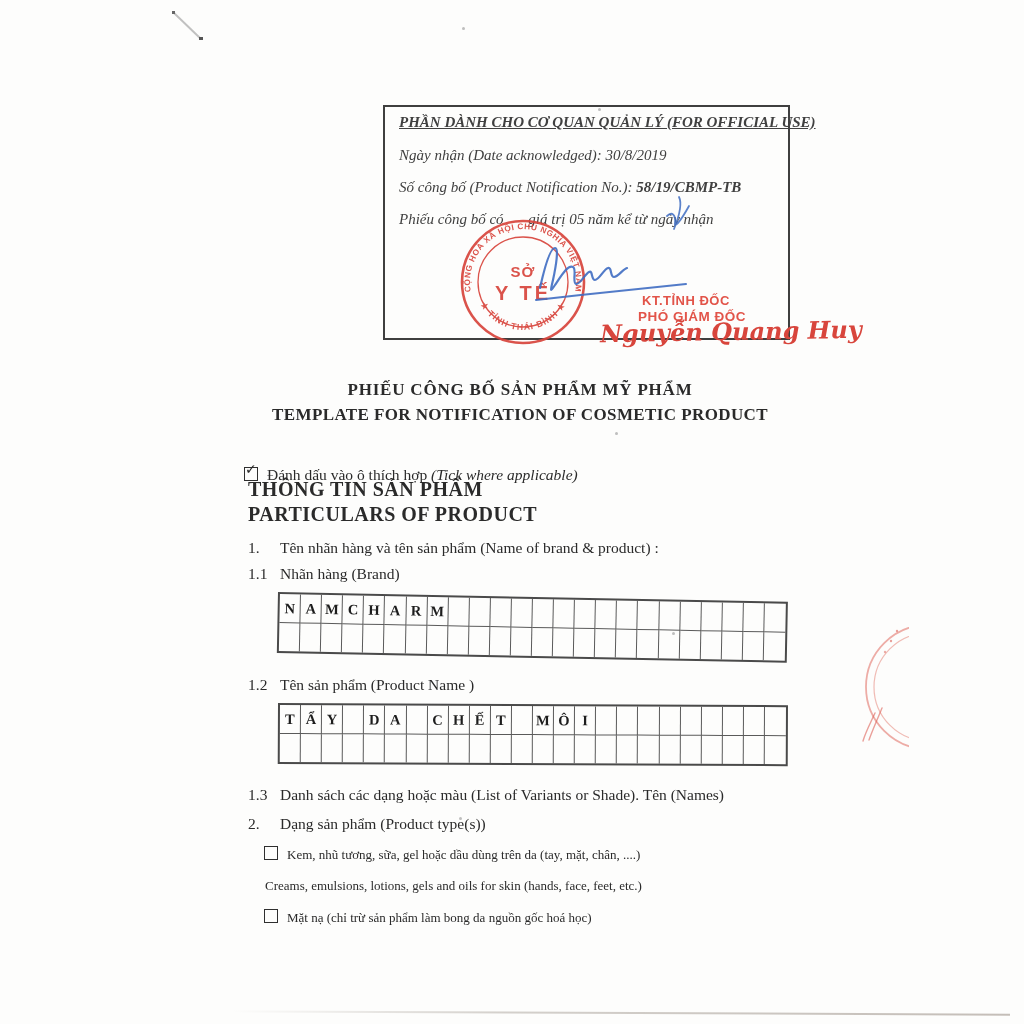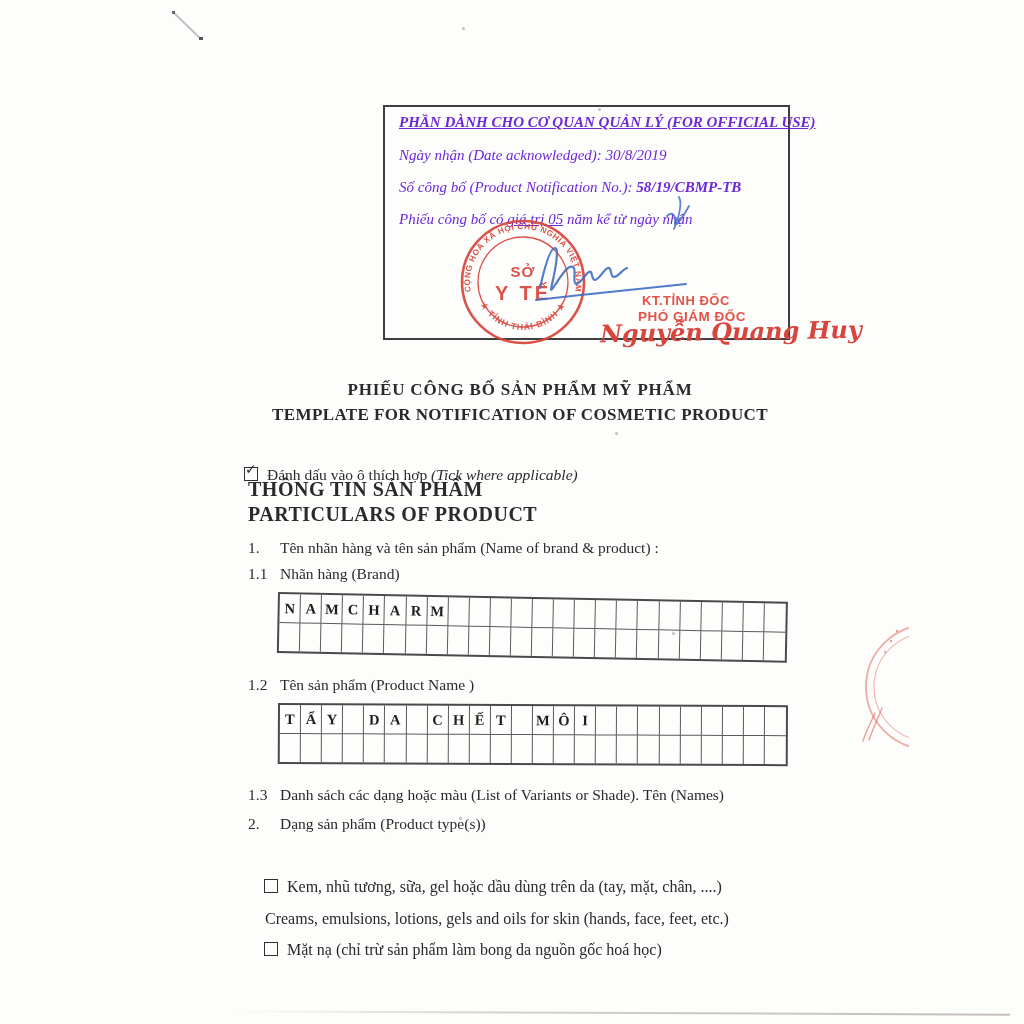--- a/index.html
+++ b/index.html
@@ -1,27 +1,27 @@
 <!DOCTYPE html>
 <html><head>
 <meta charset="utf-8">
 <style>
   html,body{margin:0;padding:0;background:#ffffff;}
   .page{position:relative;width:1024px;height:1024px;background:#fdfdfc;overflow:hidden;
         font-family:"Liberation Serif",serif;color:#2a2a2a;}
 
   
   .official-box{position:absolute;left:383px;top:105px;width:403px;height:231px;border:2px solid #3f3f3f;}
-  .box-line{position:absolute;left:14px;font-style:italic;font-size:15px;white-space:nowrap;color:#6d28d9;}
+  .box-line{position:absolute;left:14px;font-style:italic;font-size:15px;white-space:nowrap;color:#404040;}
   .box-line.l1{top:7px;font-weight:bold;text-decoration:underline;}
   .box-line.l2{top:40px;}
   .box-line.l3{top:72px;}
   .box-line.l4{top:104px;}
   .bold-num{font-weight:bold;}
-  .uline{text-decoration:underline;}
+  .uline{margin-left:21px;}
 
   
   .stamp{position:absolute;left:458px;top:217px;opacity:.92;}
   .stamp-arc-text{font-family:"Liberation Sans",sans-serif;font-weight:bold;font-size:8.2px;
                   letter-spacing:.6px;fill:#d8453c;}
   .stamp-arc-text.small{font-size:8.6px;letter-spacing:1px;}
   .stamp-center1{font-family:"Liberation Sans",sans-serif;font-weight:bold;font-size:15px;
                  letter-spacing:1px;fill:#d8453c;}
   .stamp-center2{font-family:"Liberation Sans",sans-serif;font-weight:bold;font-size:20px;
                  letter-spacing:3px;fill:#d8453c;}
@@ -58,21 +58,21 @@
         transform-origin:0 0;background:transparent;}
   .g1{top:592px;transform:rotate(1.1deg);}
   .g2{top:703px;transform:rotate(0.25deg);}
   .grid-cell{height:28px;border-right:1px solid #5a5a5a;border-bottom:1px solid #5a5a5a;
              display:flex;align-items:center;justify-content:center;
              font-weight:bold;font-size:14.5px;color:#1d1d1d;overflow:hidden;}
   .grid-cell.last-col{border-right:none;}
   .grid-cell.last-row{border-bottom:none;}
 
   
-  .opt-line{position:absolute;left:264px;font-size:16px;white-space:nowrap;margin-top:32px;}
+  .opt-line{position:absolute;left:264px;font-size:13px;white-space:nowrap;}
   .o1{top:846px;} .o1en{top:878px;left:265px;} .o2{top:909px;}
 
   .checkbox{display:inline-block;width:12px;height:12px;border:1.6px solid #2f2f2f;
             position:relative;vertical-align:-1px;margin-right:9px;background:#fdfdfc;}
   .checkbox.checked::after{content:"✓";position:absolute;left:0;top:-7px;font-size:14px;
             font-weight:bold;color:#2a2a2a;font-family:"DejaVu Sans",sans-serif;}
 
   
   .scan-diag{position:absolute;left:172px;top:10px;}
   .edge-stamp{position:absolute;left:845px;top:595px;}

